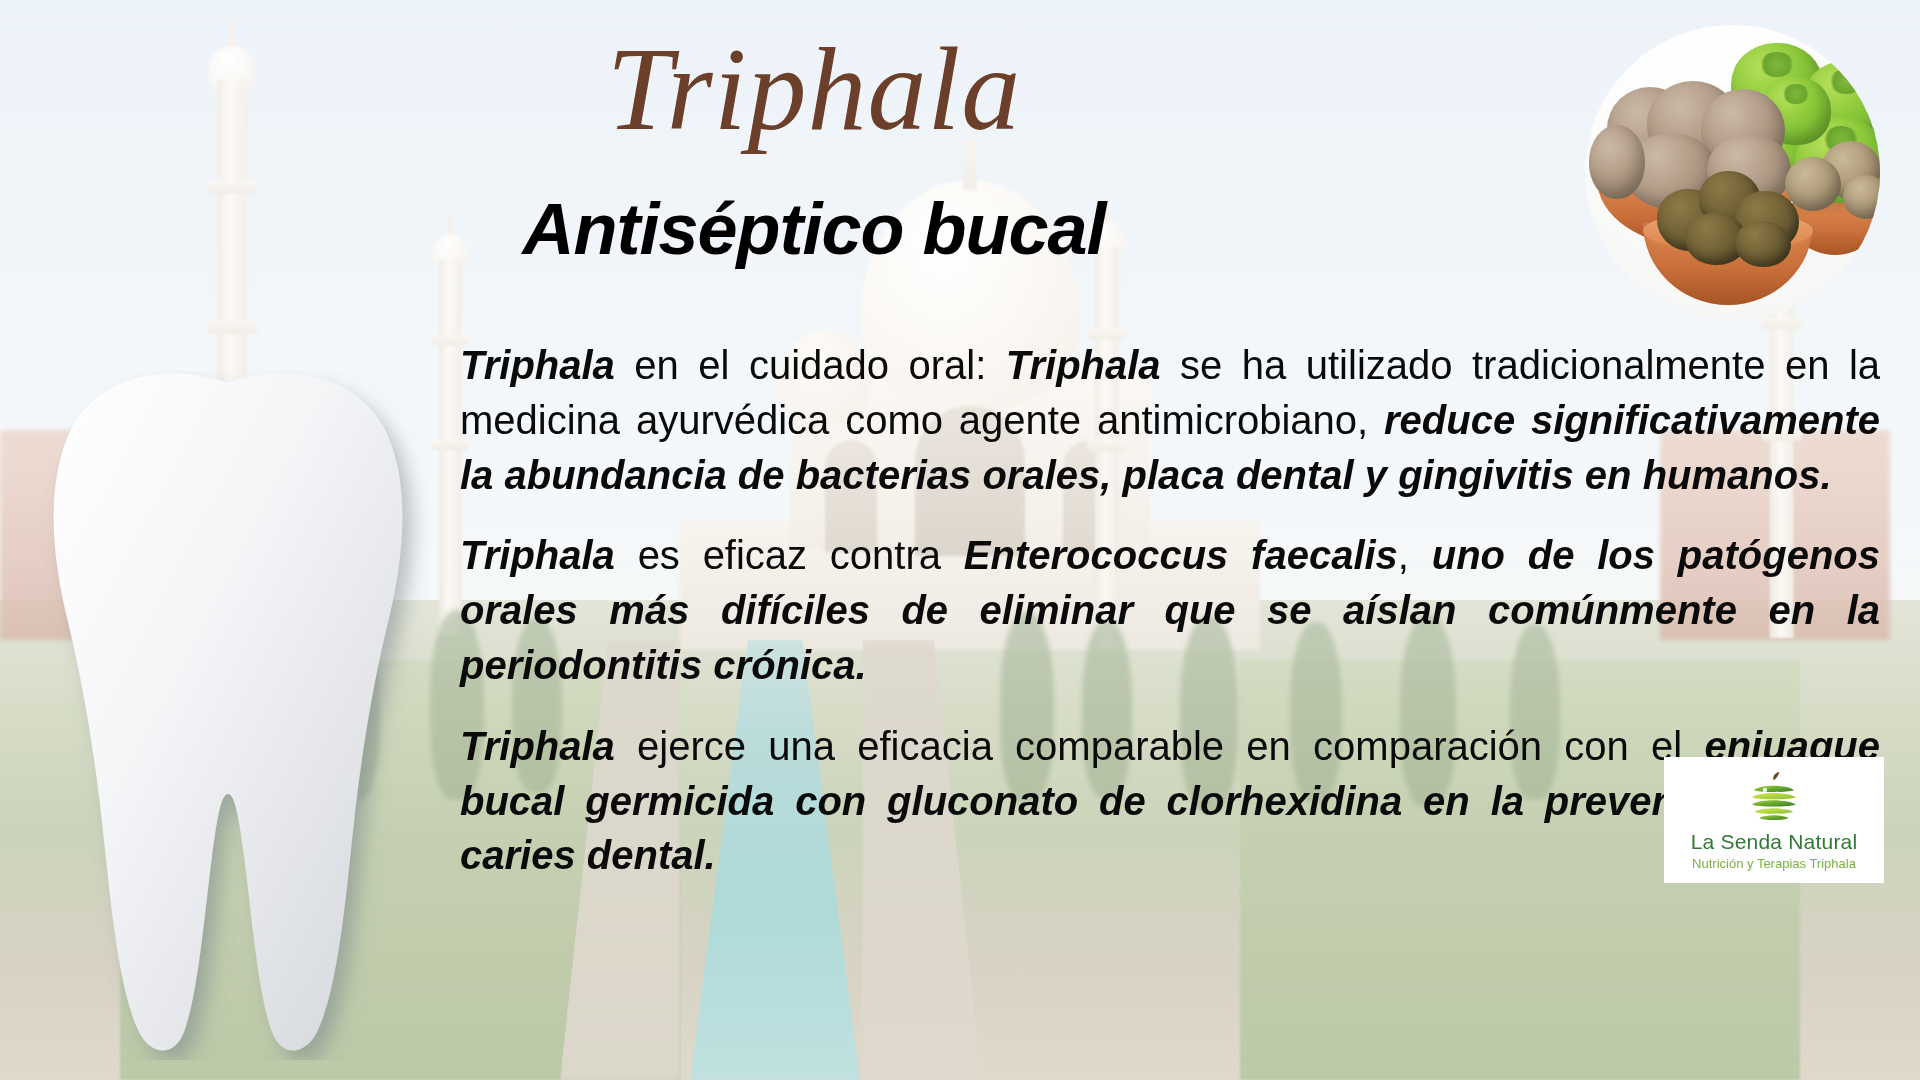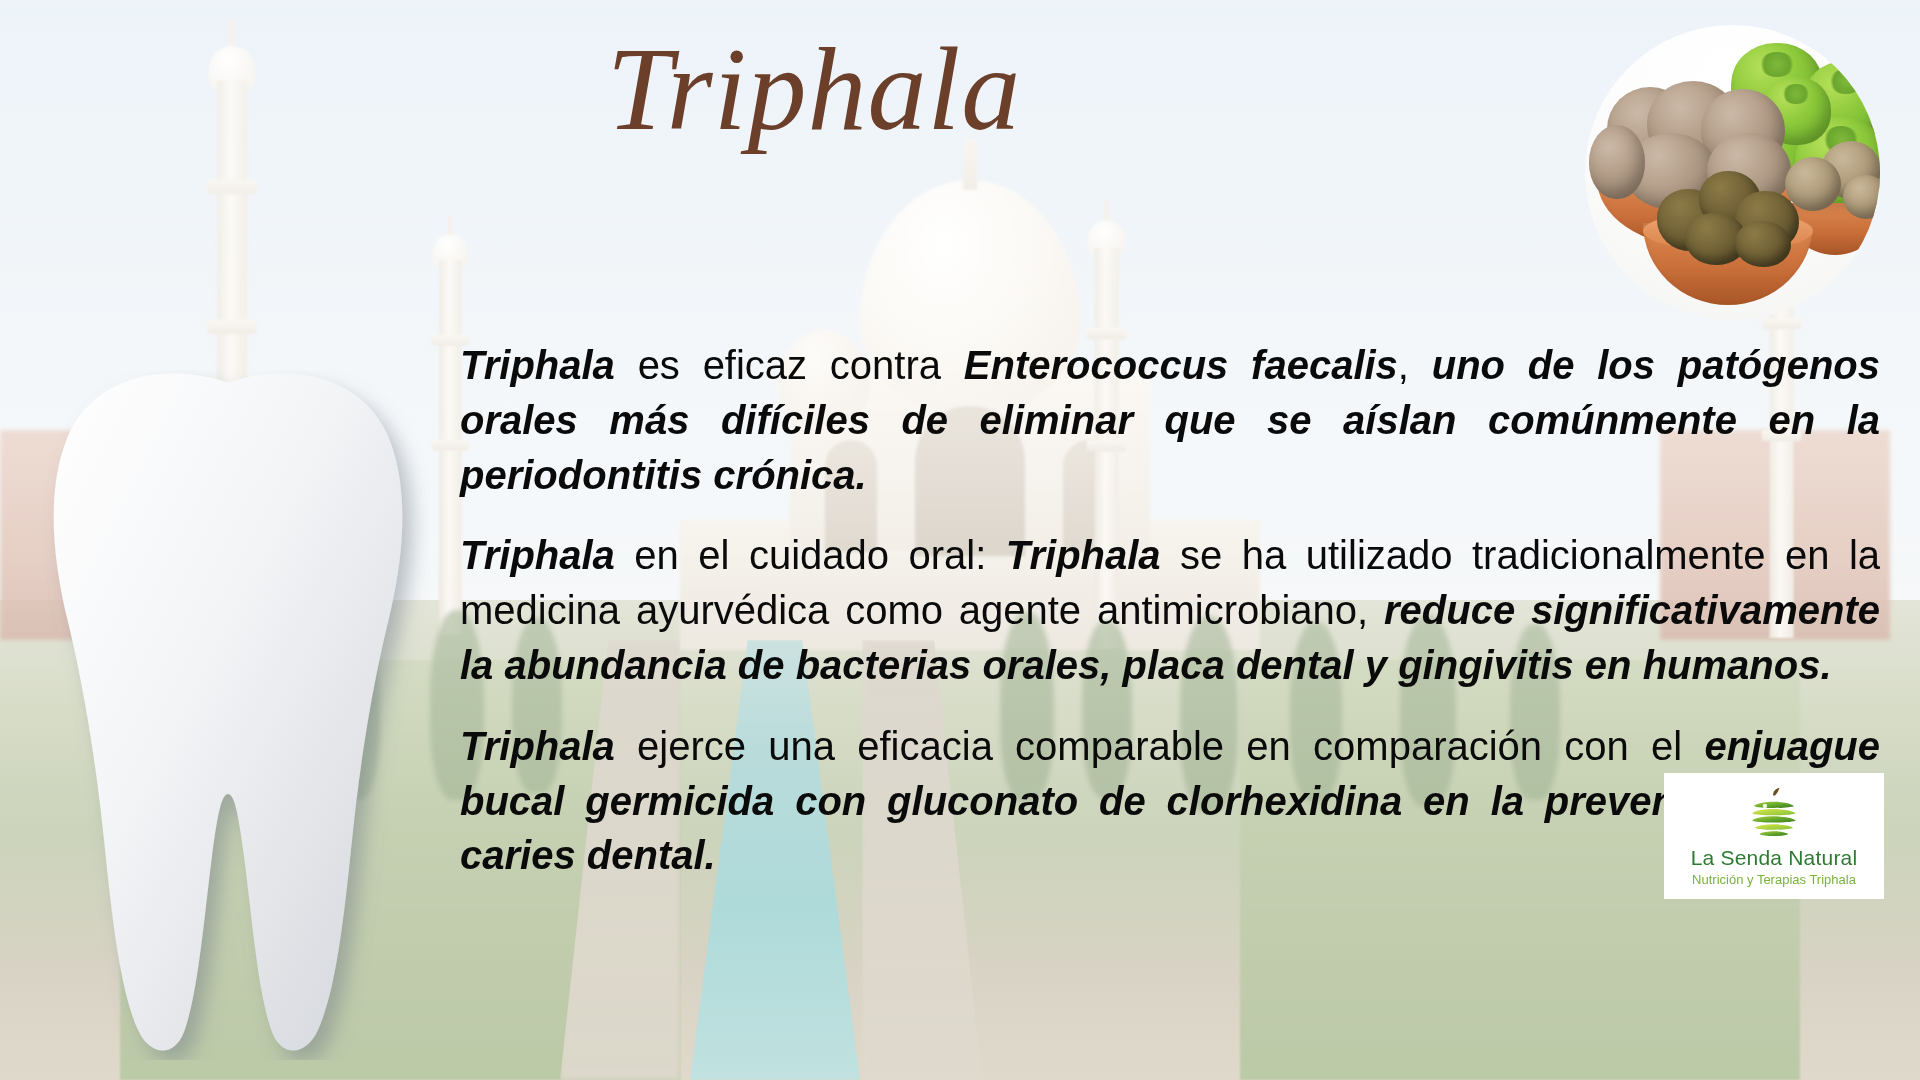--- a/index.html
+++ b/index.html
@@ -202,21 +202,20 @@
   .para:last-child { margin-bottom:0; }
   .para .b { font-weight:bold; font-style:italic; }
   .para .n { font-weight:normal; font-style:normal; }
 
   
   .logo-box {
     position:absolute; left:1664px; top:757px; width:220px; height:126px;
     background:#ffffff;
     display:flex; flex-direction:column; align-items:center; justify-content:center;
     gap:2px;
-    margin-top:16px;
   }
   .logo-apple { width:58px; height:58px; display:block; }
   .logo-name {
     font-size:21px; color:#2f7a33; font-weight:normal;
     font-family:"Liberation Sans", sans-serif; letter-spacing:.2px;
   }
   .logo-tag {
     font-size:13px; color:#7ab23c; font-family:"Liberation Sans", sans-serif;
   }
 </style>
@@ -357,24 +356,25 @@
   <div class="fr bowl-rim" style="left:58px;top:186px;width:170px;height:40px;"></div>
   <div class="fr powderball" style="left:72px;top:164px;width:66px;height:62px;"></div>
   <div class="fr powderball" style="left:114px;top:146px;width:62px;height:58px;"></div>
   <div class="fr powderball" style="left:150px;top:166px;width:64px;height:60px;"></div>
   <div class="fr powderball" style="left:100px;top:188px;width:62px;height:52px;"></div>
   <div class="fr powderball" style="left:150px;top:196px;width:56px;height:46px;"></div>
 </div>
 
 <div class="content">
   <div class="title-main">Triphala</div>
+  <div class="title-sub">Antiséptico bucal</div>
 
   <div class="body-text">
+    <p class="para"><span class="b">Triphala</span><span class="n"> en el cuidado oral: </span><span class="b">Triphala</span><span class="n"> se ha utilizado tradicionalmente en la medicina ayurvédica como agente antimicrobiano, </span><span class="b">reduce significativamente la abundancia de bacterias orales, placa dental y gingivitis en humanos.</span></p>
     <p class="para"><span class="b">Triphala</span><span class="n"> es eficaz contra </span><span class="b">Enterococcus faecalis</span><span class="n">, </span><span class="b">uno de los patógenos orales más difíciles de eliminar que se aíslan comúnmente en la periodontitis crónica.</span></p>
-    <p class="para"><span class="b">Triphala</span><span class="n"> en el cuidado oral: </span><span class="b">Triphala</span><span class="n"> se ha utilizado tradicionalmente en la medicina ayurvédica como agente antimicrobiano, </span><span class="b">reduce significativamente la abundancia de bacterias orales, placa dental y gingivitis en humanos.</span></p>
     <p class="para"><span class="b">Triphala</span><span class="n"> ejerce una eficacia comparable en comparación con el </span><span class="b">enjuague bucal germicida con gluconato de clorhexidina en la prevención de la caries dental.</span></p>
   </div>
 </div>
 
 <div class="logo-box">
   <svg class="logo-apple" viewBox="0 0 64 64" xmlns="http://www.w3.org/2000/svg">
     <defs>
       <linearGradient id="ap" x1="0" y1="0" x2="1" y2="1">
         <stop offset="0%" stop-color="#a9d13f"></stop>
         <stop offset="55%" stop-color="#5fa32a"></stop>

